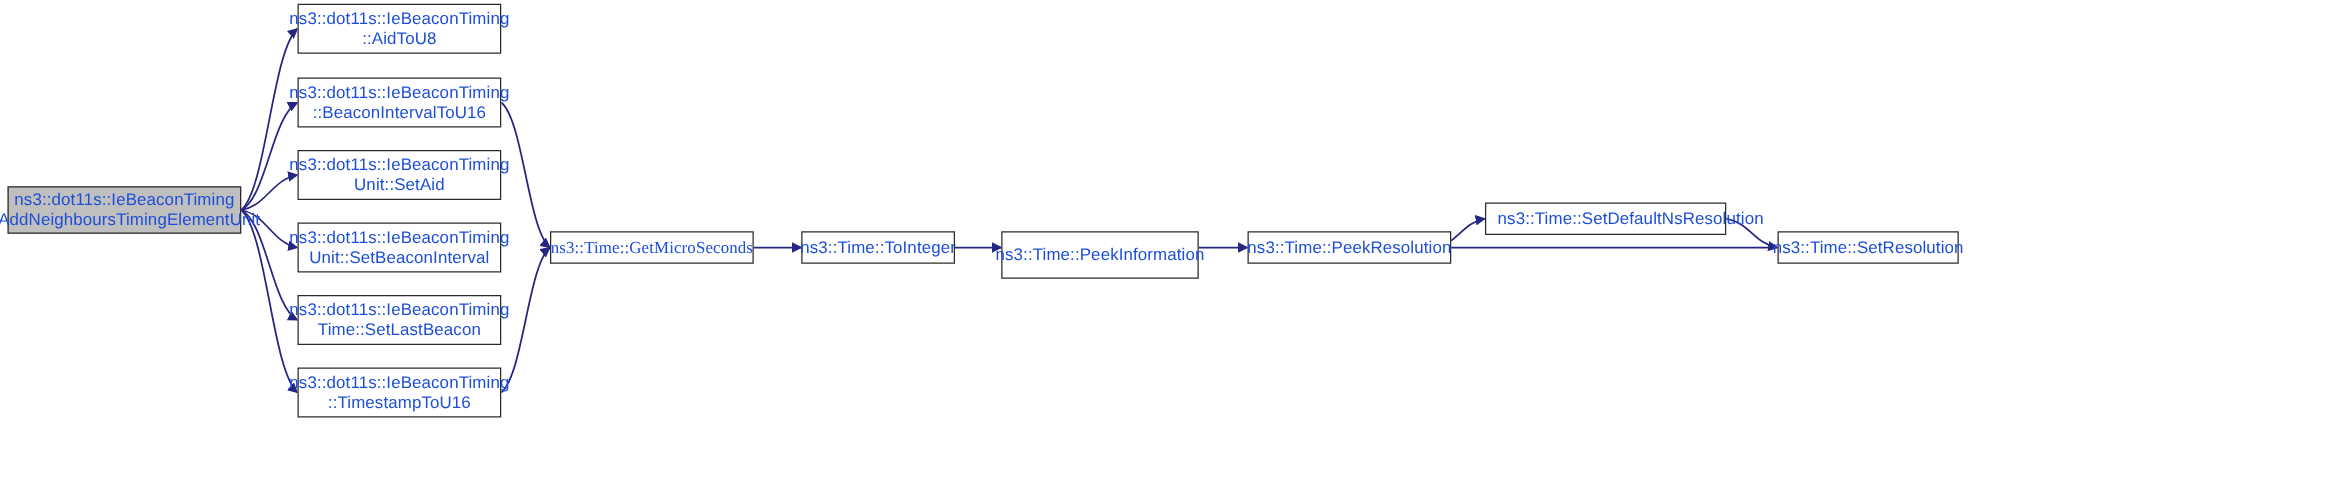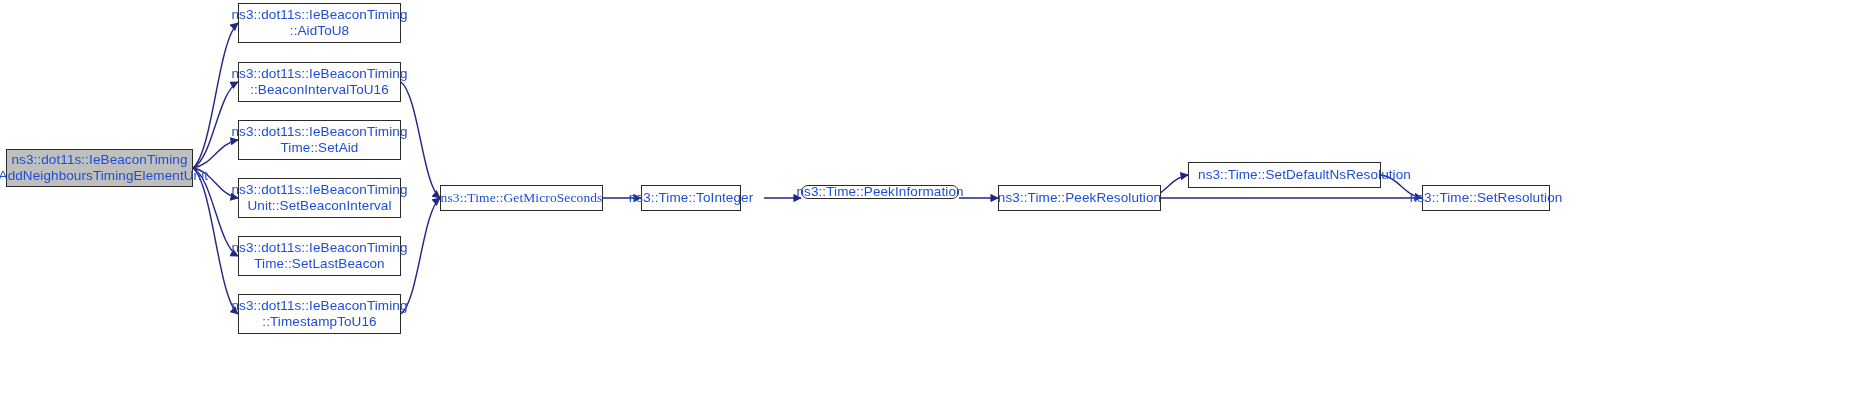--- a/index.html
+++ b/index.html
@@ -82,46 +82,46 @@
       <div class="node" style="left: 238px; top: 3px; width: 163px; height: 40px;">
         <span class="line">ns3::dot11s::IeBeaconTiming</span>
         <span class="line">::AidToU8</span>
       </div>
       <div class="node" style="left: 238px; top: 62px; width: 163px; height: 40px;">
         <span class="line">ns3::dot11s::IeBeaconTiming</span>
         <span class="line">::BeaconIntervalToU16</span>
       </div>
       <div class="node" style="left: 238px; top: 120px; width: 163px; height: 40px;">
         <span class="line">ns3::dot11s::IeBeaconTiming</span>
-        <span class="line">Time::SetAid</span>
+        <span class="line">Unit::SetAid</span>
       </div>
       <div class="node" style="left: 238px; top: 178px; width: 163px; height: 40px;">
         <span class="line">ns3::dot11s::IeBeaconTiming</span>
         <span class="line">Unit::SetBeaconInterval</span>
       </div>
       <div class="node" style="left: 238px; top: 236px; width: 163px; height: 40px;">
         <span class="line">ns3::dot11s::IeBeaconTiming</span>
         <span class="line">Time::SetLastBeacon</span>
       </div>
       <div class="node" style="left: 238px; top: 294px; width: 163px; height: 40px;">
         <span class="line">ns3::dot11s::IeBeaconTiming</span>
         <span class="line">::TimestampToU16</span>
       </div>
       <div class="node" style="left: 440px; top: 185px; width: 163px; height: 26px; font-family: Liberation Serif, serif;">
         <span class="line">ns3::Time::GetMicroSeconds</span>
       </div>
-      <div class="node" style="left: 641px; top: 185px; width: 100px; height: 26px;">
+      <div class="node" style="left: 641px; top: 185px; width: 123px; height: 26px;">
         <span class="line">ns3::Time::ToInteger</span>
       </div>
-      <div class="node" style="left: 801px; top: 185px; width: 158px; height: 14px; border-radius: 10px;">
+      <div class="node" style="left: 801px; top: 185px; width: 158px; height: 38px;">
         <span class="line">ns3::Time::PeekInformation</span>
       </div>
       <div class="node" style="left: 998px; top: 185px; width: 163px; height: 26px;">
         <span class="line">ns3::Time::PeekResolution</span>
       </div>
       <div class="node" style="left: 1188px; top: 162px; width: 193px; height: 26px; padding-left: 40px;">
         <span class="line">ns3::Time::SetDefaultNsResolution</span>
       </div>
-      <div class="node" style="left: 1422px; top: 185px; width: 128px; height: 26px;">
+      <div class="node" style="left: 1422px; top: 185px; width: 145px; height: 26px;">
         <span class="line">ns3::Time::SetResolution</span>
       </div>
     </div>
 </div>
 
 </body></html>

